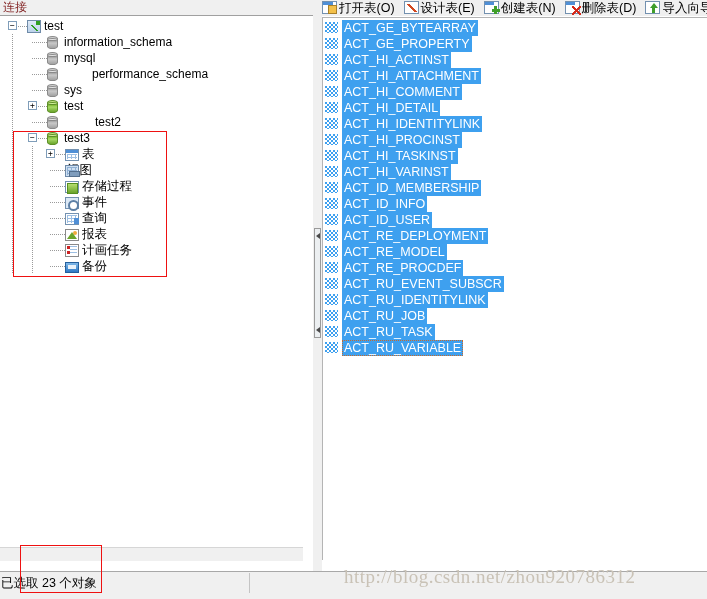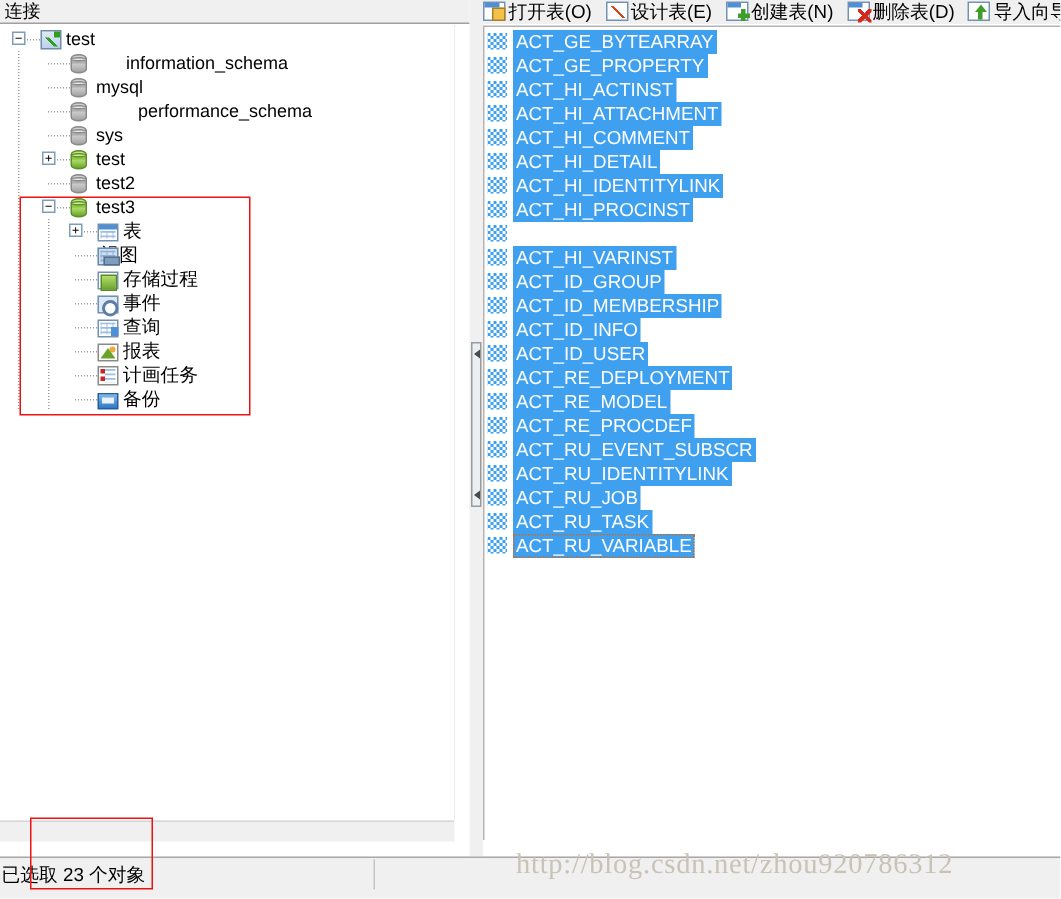--- a/index.html
+++ b/index.html
@@ -10,21 +10,21 @@
     font-size:12px;color:#000;
     -webkit-font-smoothing:none;
   }
 
   
   #left-panel{position:absolute;left:0;top:0;width:313px;height:571px;}
   #left-header{
     position:absolute;left:0;top:0;width:313px;height:16px;
     background:#f0f0f0;border-bottom:1px solid #a0a0a0;
     font-size:12px;line-height:15px;padding-left:3px;box-sizing:border-box;
-    color:#000000;
+    color:#7f1d1d;
   }
   #tree-scroll{
     position:absolute;left:0;top:17px;width:303px;height:530px;
     background:#fff;border-right:1px solid #b4b4b4;overflow:hidden;
   }
   #tree{position:absolute;left:0;top:1px;width:303px;}
 
   .tnode{position:relative;height:16px;line-height:16px;white-space:nowrap;}
   .tnode .lbl{font-size:12px;color:#000;vertical-align:top;}
   .tnode .lbl.cjk{font-size:12.5px;}
@@ -238,36 +238,36 @@
 
 <div id="left-panel">
 
   <div id="left-header">连接</div>
 
   <div id="tree-scroll">
     <div id="tree">
         <div class="tnode"><span class="dots" style="left:12px;width:15px;"></span><span class="exp" style="left:8px;">−</span><span style="left:27px" class="ico ico-conn"></span><span class="lbl" style="margin-left:44px;">test</span></div>
         <div class="tnode"><span class="vdots" style="left:12px;top:0;height:16px;"></span><span class="dots" style="left:32px;width:15px;"></span><span style="left:47px" class="ico ico-db">
             <span class="rim"></span>
-          </span><span class="lbl" style="margin-left:84px;text-align:right;">information_schema</span></div>
+          </span><span class="lbl" style="margin-left:64px;text-align:right;">information_schema</span></div>
         <div class="tnode"><span class="vdots" style="left:12px;top:0;height:16px;"></span><span class="dots" style="left:32px;width:15px;"></span><span style="left:47px" class="ico ico-db">
             <span class="rim"></span>
           </span><span class="lbl" style="margin-left:64px;">mysql</span></div>
         <div class="tnode"><span class="vdots" style="left:12px;top:0;height:16px;"></span><span class="dots" style="left:32px;width:15px;"></span><span style="left:47px" class="ico ico-db">
             <span class="rim"></span>
           </span><span class="lbl" style="margin-left:64px;padding-left:28px;">performance_schema</span></div>
         <div class="tnode"><span class="vdots" style="left:12px;top:0;height:16px;"></span><span class="dots" style="left:32px;width:15px;"></span><span style="left:47px" class="ico ico-db">
             <span class="rim"></span>
           </span><span class="lbl" style="margin-left:64px;">sys</span></div>
         <div class="tnode"><span class="vdots" style="left:12px;top:0;height:16px;"></span><span class="dots" style="left:32px;width:15px;"></span><span class="exp" style="left:28px;">+</span><span style="left:47px" class="ico ico-db on">
             <span class="rim"></span>
           </span><span class="lbl" style="margin-left:64px;">test</span></div>
         <div class="tnode"><span class="vdots" style="left:12px;top:0;height:16px;"></span><span class="dots" style="left:32px;width:15px;"></span><span style="left:47px" class="ico ico-db">
             <span class="rim"></span>
-          </span><span class="lbl" style="margin-left:64px;">test2</span></div>
+          </span><span class="lbl" style="margin-left:95px;">test2</span></div>
         <div class="tnode"><span class="vdots" style="left:12px;top:0;height:16px;"></span><span class="dots" style="left:32px;width:15px;"></span><span class="exp" style="left:28px;">−</span><span style="left:47px" class="ico ico-db on">
             <span class="rim"></span>
           </span><span class="lbl" style="margin-left:64px;">test3</span></div>
         <div class="tnode"><span class="vdots" style="left:12px;top:0;height:16px;"></span><span class="vdots" style="left:32px;top:0;height:16px;"></span><span class="dots" style="left:50px;width:15px;"></span><span class="exp" style="left:46px;">+</span><span style="left:65px" class="ico ico-sheet">
             <span class="bar"></span>
             <span class="g"></span>
           </span><span class="lbl cjk" style="margin-left:82px;">表</span></div>
         <div class="tnode"><span class="vdots" style="left:12px;top:0;height:16px;"></span><span class="vdots" style="left:32px;top:0;height:16px;"></span><span class="dots" style="left:50px;width:15px;"></span><span style="left:65px" class="ico ico-view">
             <span class="g"></span>
           </span><span class="lbl cjk" style="margin-left:67px;">视图</span></div>
@@ -301,23 +301,22 @@
   <div id="list-wrap">
     <div id="list">
         <div class="litem"><span class="ti"></span><span class="ln">ACT_GE_BYTEARRAY</span></div>
         <div class="litem"><span class="ti"></span><span class="ln">ACT_GE_PROPERTY</span></div>
         <div class="litem"><span class="ti"></span><span class="ln">ACT_HI_ACTINST</span></div>
         <div class="litem"><span class="ti"></span><span class="ln">ACT_HI_ATTACHMENT</span></div>
         <div class="litem"><span class="ti"></span><span class="ln">ACT_HI_COMMENT</span></div>
         <div class="litem"><span class="ti"></span><span class="ln">ACT_HI_DETAIL</span></div>
         <div class="litem"><span class="ti"></span><span class="ln">ACT_HI_IDENTITYLINK</span></div>
         <div class="litem"><span class="ti"></span><span class="ln">ACT_HI_PROCINST</span></div>
-        <div class="litem"><span class="ti"></span></div>
+        <div class="litem"><span class="ti"></span><span class="ln">ACT_HI_TASKINST</span></div>
         <div class="litem"><span class="ti"></span><span class="ln">ACT_HI_VARINST</span></div>
-        <div class="litem"><span class="ti"></span><span class="ln">ACT_ID_GROUP</span></div>
         <div class="litem"><span class="ti"></span><span class="ln">ACT_ID_MEMBERSHIP</span></div>
         <div class="litem"><span class="ti"></span><span class="ln">ACT_ID_INFO</span></div>
         <div class="litem"><span class="ti"></span><span class="ln">ACT_ID_USER</span></div>
         <div class="litem"><span class="ti"></span><span class="ln">ACT_RE_DEPLOYMENT</span></div>
         <div class="litem"><span class="ti"></span><span class="ln">ACT_RE_MODEL</span></div>
         <div class="litem"><span class="ti"></span><span class="ln">ACT_RE_PROCDEF</span></div>
         <div class="litem"><span class="ti"></span><span class="ln">ACT_RU_EVENT_SUBSCR</span></div>
         <div class="litem"><span class="ti"></span><span class="ln">ACT_RU_IDENTITYLINK</span></div>
         <div class="litem"><span class="ti"></span><span class="ln">ACT_RU_JOB</span></div>
         <div class="litem"><span class="ti"></span><span class="ln">ACT_RU_TASK</span></div>

